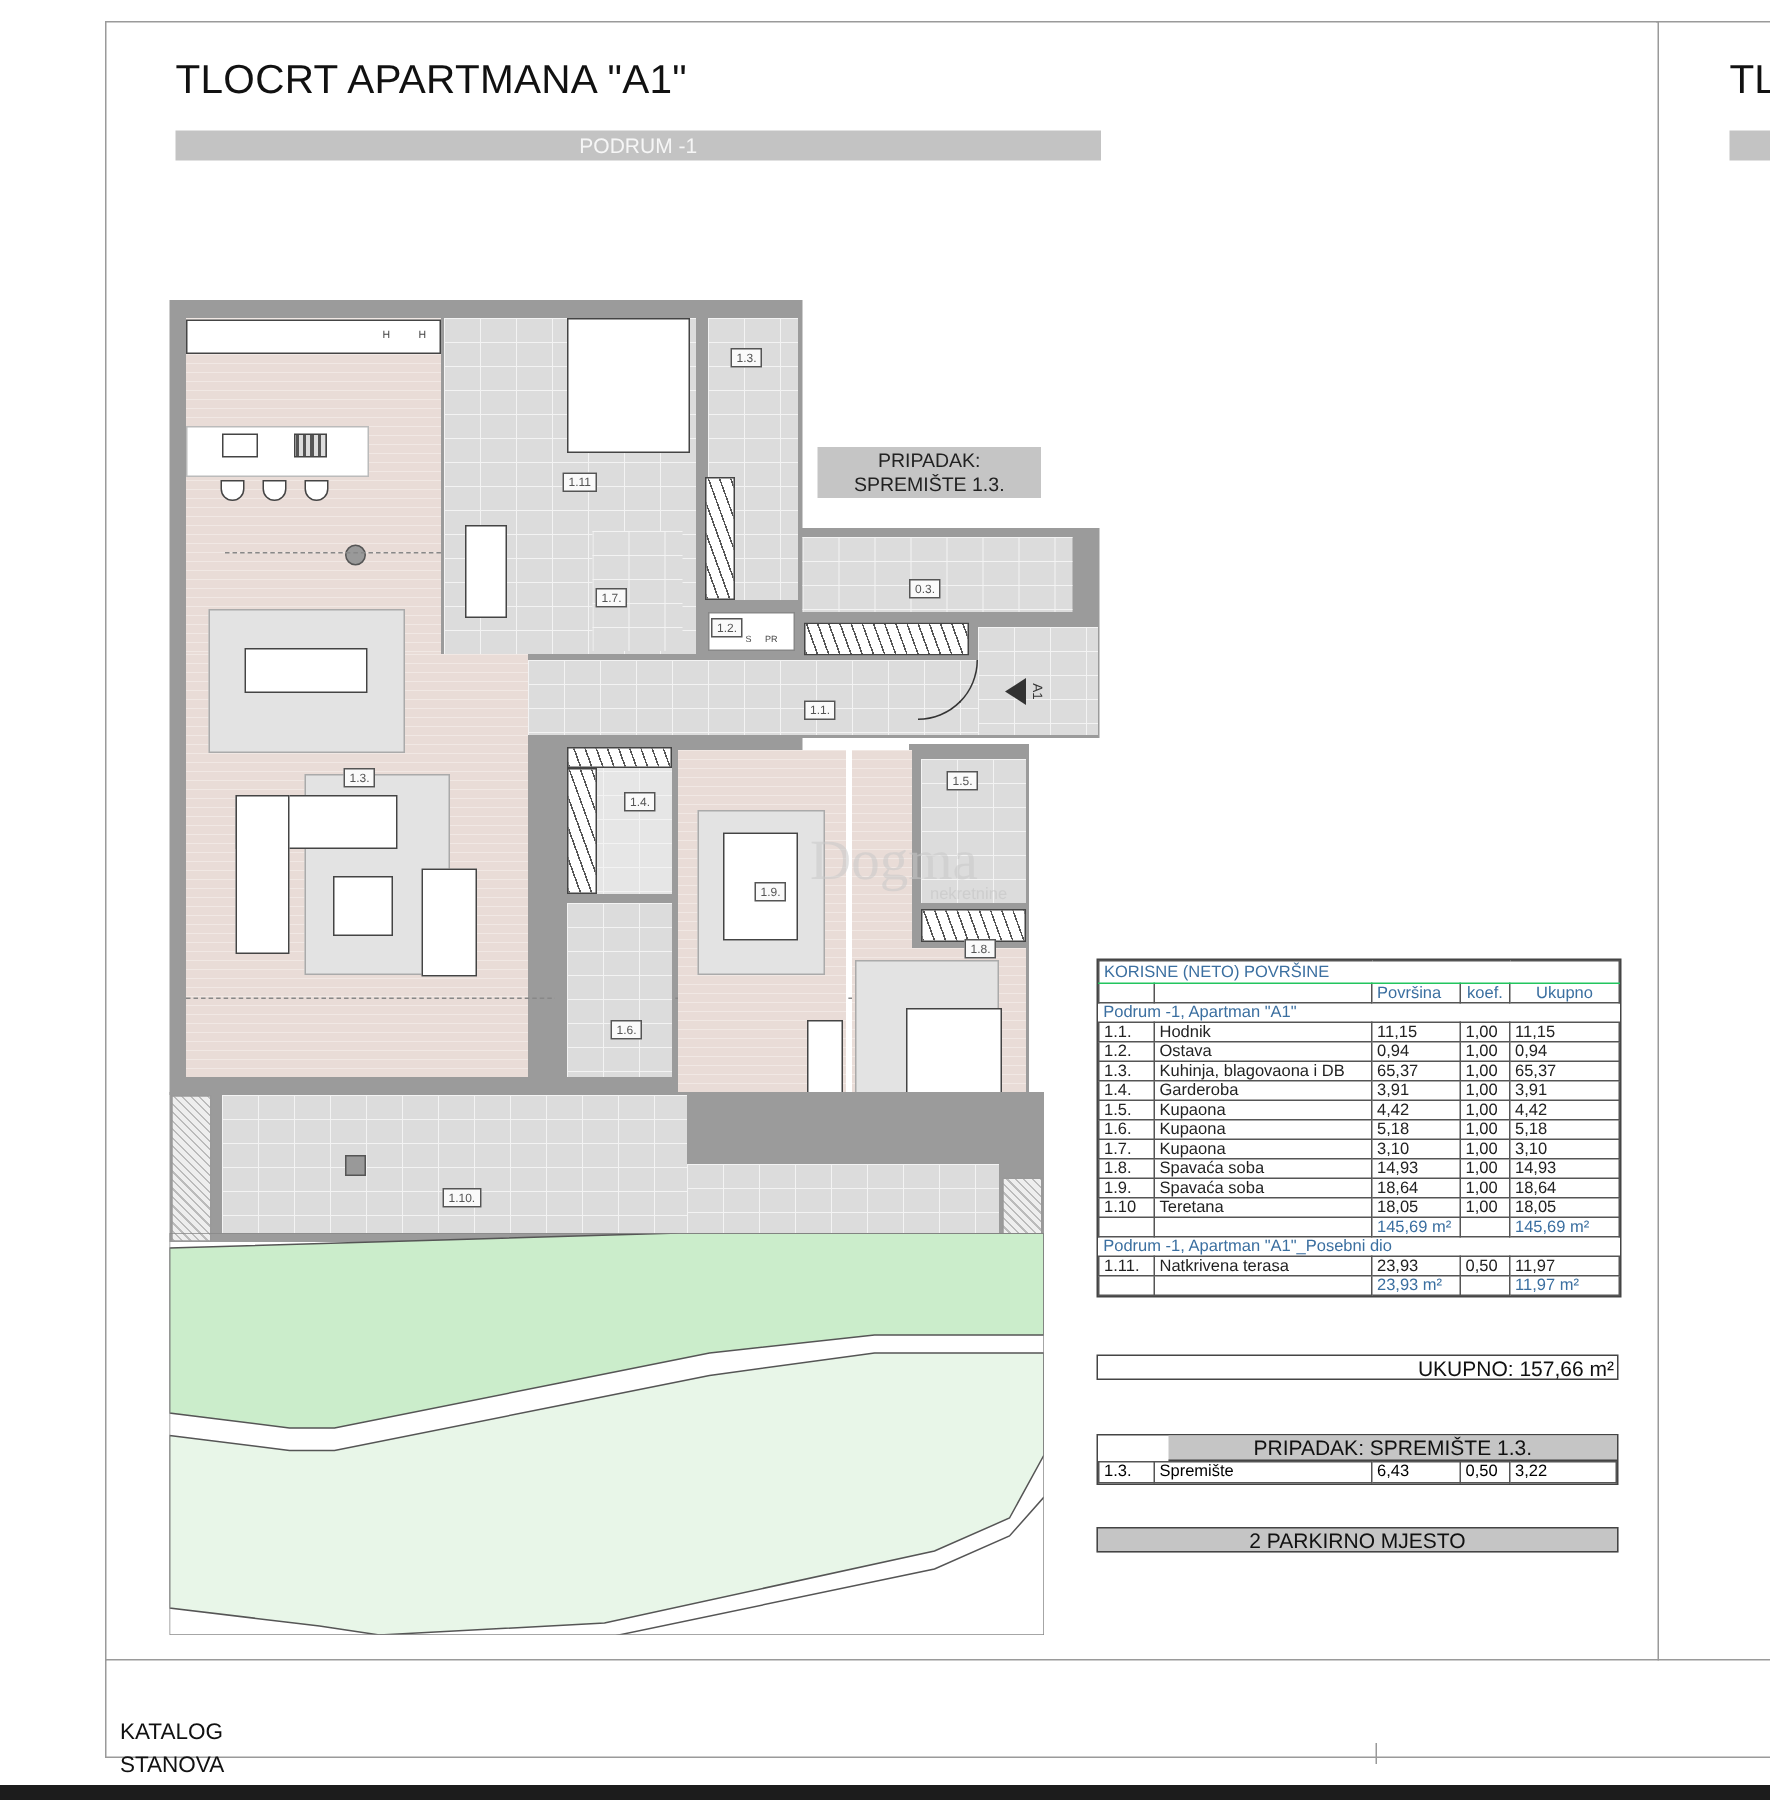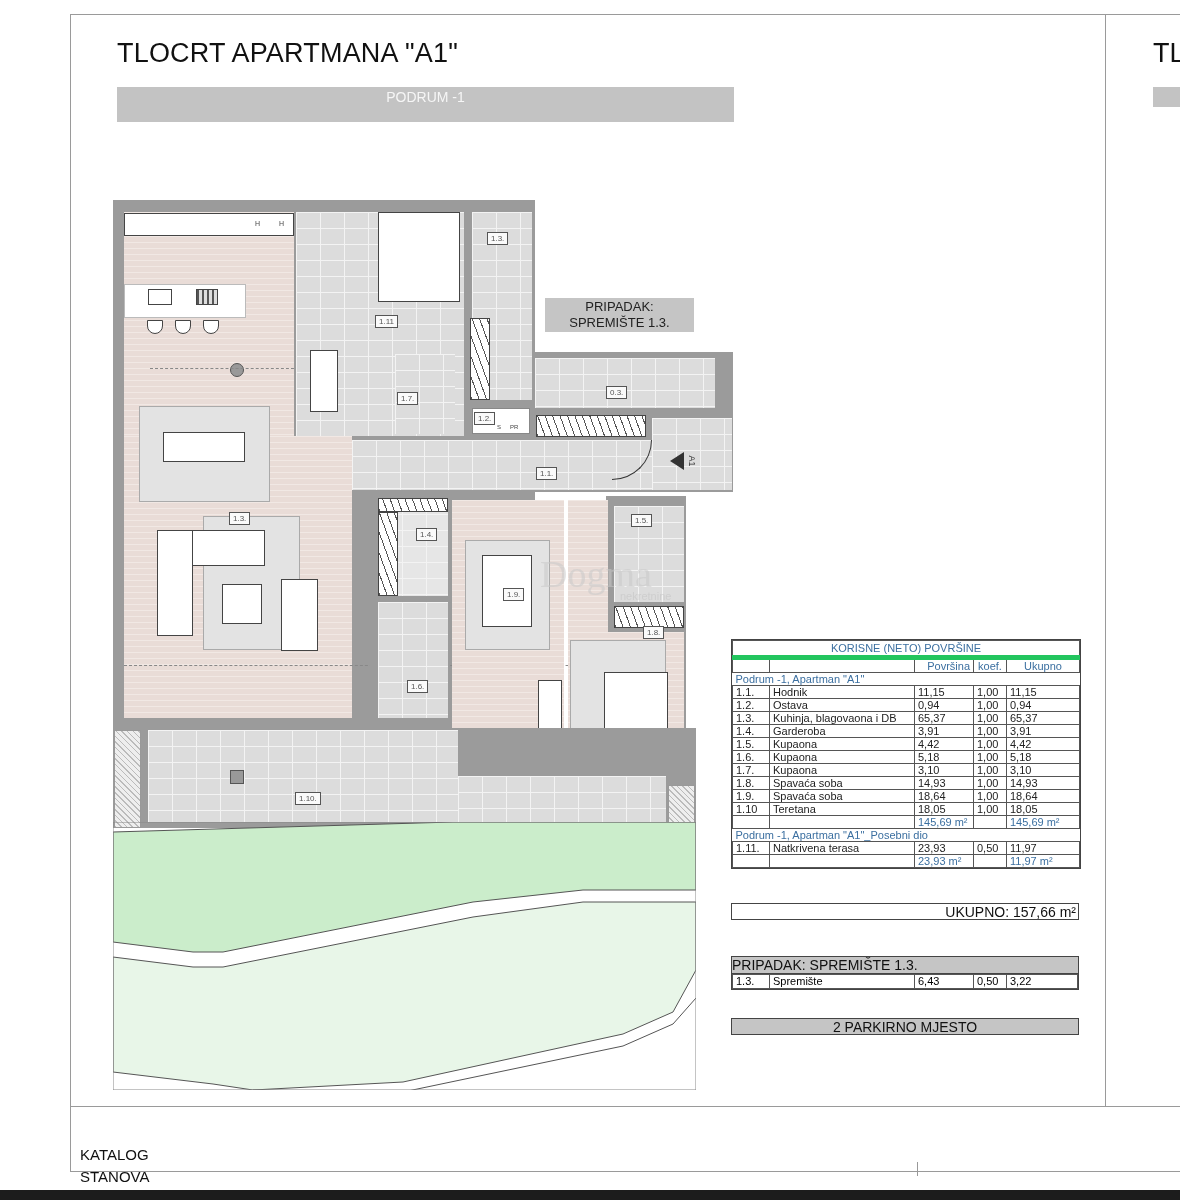--- a/index.html
+++ b/index.html
@@ -3,21 +3,21 @@
 <meta charset="utf-8">
 <style>
   html,body{margin:0;padding:0;}
   body{width:1180px;height:1200px;background:#ffffff;position:relative;overflow:hidden;font-family:"Liberation Sans",sans-serif;}
   .abs{position:absolute;}
   .sheet{left:70px;top:14px;width:1034px;height:1092px;border-left:1px solid #9a9a9a;border-top:1px solid #9a9a9a;border-right:1px solid #9a9a9a;}
   .sheet2{left:1104px;top:14px;width:80px;height:1092px;border-top:1px solid #9a9a9a;}
   .footer-box{left:70px;top:1106px;width:1110px;height:64px;border-top:1px solid #9a9a9a;border-left:1px solid #9a9a9a;border-bottom:1px solid #9a9a9a;}
   .title{left:117px;top:38px;font-size:27px;color:#111;letter-spacing:0.2px;white-space:nowrap;}
   .title2{left:1153px;top:38px;font-size:27px;color:#111;white-space:nowrap;}
-  .level-bar{left:117px;top:87px;width:617px;height:35px;background:#c3c3c3;color:#f6f6f6;font-size:14px;text-align:center;line-height:20px;}
+  .level-bar{left:117px;top:87px;width:617px;height:20px;background:#c3c3c3;color:#f6f6f6;font-size:14px;text-align:center;line-height:20px;}
   .level-bar2{left:1153px;top:87px;width:40px;height:20px;background:#c3c3c3;}
   .foot-left{left:80px;top:1144px;font-size:15px;color:#111;line-height:22px;}
   .foot-center{left:600px;top:1120px;width:420px;font-size:15px;color:#7a7a7a;line-height:22px;text-align:center;}
   .bottom-bar{left:0;top:1190px;width:1180px;height:10px;background:#1c1c1c;}
   .tick{left:917px;top:1162px;width:1px;height:14px;background:#999;}
   .wall{background:#9b9b9b;position:absolute;}
   .tiles{background-color:#dcdcdc;background-image:
      linear-gradient(#f3f3f3 1px,transparent 1px),
      linear-gradient(90deg,#f3f3f3 1px,transparent 1px);
      background-size:24px 16px;position:absolute;}
@@ -30,26 +30,26 @@
   .wardrobe{position:absolute;background:#fff;background-image:repeating-linear-gradient(70deg,#555 0 1px,transparent 1px 7px);border:1px solid #444;box-sizing:border-box;}
   .dash{position:absolute;border-top:1px dashed #888;height:0;}
   .pripadak-label{position:absolute;left:545px;top:298px;width:149px;height:34px;background:#c5c5c5;color:#222;font-size:13px;text-align:center;line-height:16px;padding-top:1px;box-sizing:border-box;}
   .watermark{position:absolute;left:540px;top:552px;font-family:"Liberation Serif",serif;font-size:38px;color:rgba(200,200,200,0.55);}
   .watermark-sub{position:absolute;left:620px;top:590px;font-size:11px;color:rgba(200,200,200,0.7);}
 
   
   .tbl{position:absolute;left:731px;top:639px;width:348px;border:1px solid #444;font-size:11px;color:#222;}
   .tbl table{border-collapse:collapse;width:100%;}
   .tbl td{border:1px solid #555;padding:0 3px;height:12px;line-height:12px;white-space:nowrap;}
-  .tbl .hdr{color:#3b6fa0;text-align:center;border-bottom:5px solid #22c55e;line-height:14px;}
+  .tbl .hdr{color:#3b6fa0;border-bottom:1px solid #22c55e;line-height:14px;}
   .tbl .blue{color:#3b6fa0;}
   .tbl .sec td{border-left:none;border-right:none;color:#3b6fa0;}
   .total-box{position:absolute;left:731px;top:903px;width:348px;height:17px;border:1px solid #444;box-sizing:border-box;font-size:14px;text-align:right;line-height:17px;padding-right:2px;color:#111;}
   .prip-box{position:absolute;left:731px;top:956px;width:348px;border:1px solid #444;box-sizing:border-box;font-size:11px;}
-  .prip-head{background:#c5c5c5;text-align:left;font-size:14px;line-height:16px;color:#111;border-bottom:1px solid #444;}
+  .prip-head{background:#c5c5c5;text-align:center;font-size:14px;line-height:16px;color:#111;border-bottom:1px solid #444;margin-left:47px;}
   .prip-box table{border-collapse:collapse;width:100%;}
   .prip-box td{border:1px solid #555;padding:0 3px;height:13px;line-height:13px;}
   .park-box{position:absolute;left:731px;top:1018px;width:348px;height:17px;background:#c5c5c5;border:1px solid #444;box-sizing:border-box;text-align:center;font-size:14px;line-height:16px;color:#111;}
 </style>
 </head>
 <body>
 
 <div class="abs sheet"></div>
 <div class="abs sheet2"></div>
 <div class="abs footer-box"></div>
@@ -171,21 +171,21 @@
 
 <div class="tbl">
   <table>
     <tbody>
         <tr>
           <td colspan="5" class="hdr">KORISNE (NETO) POVRŠINE</td>
         </tr>
     <tr>
       <td style="width:30px"></td>
       <td style="width:138px"></td>
-      <td class="blue" style="text-align:right;width:52px">Površina</td>
+      <td class="blue" style="text-align:left;width:52px">Površina</td>
       <td class="blue" style="text-align:center;width:26px">koef.</td>
       <td class="blue" style="text-align:center">Ukupno</td>
     </tr>
     <tr class="sec">
           <td colspan="5">Podrum -1,   Apartman "A1"</td>
         </tr>
     <tr>
           <td>1.1.</td>
           <td>Hodnik</td>
           <td>11,15</td>

